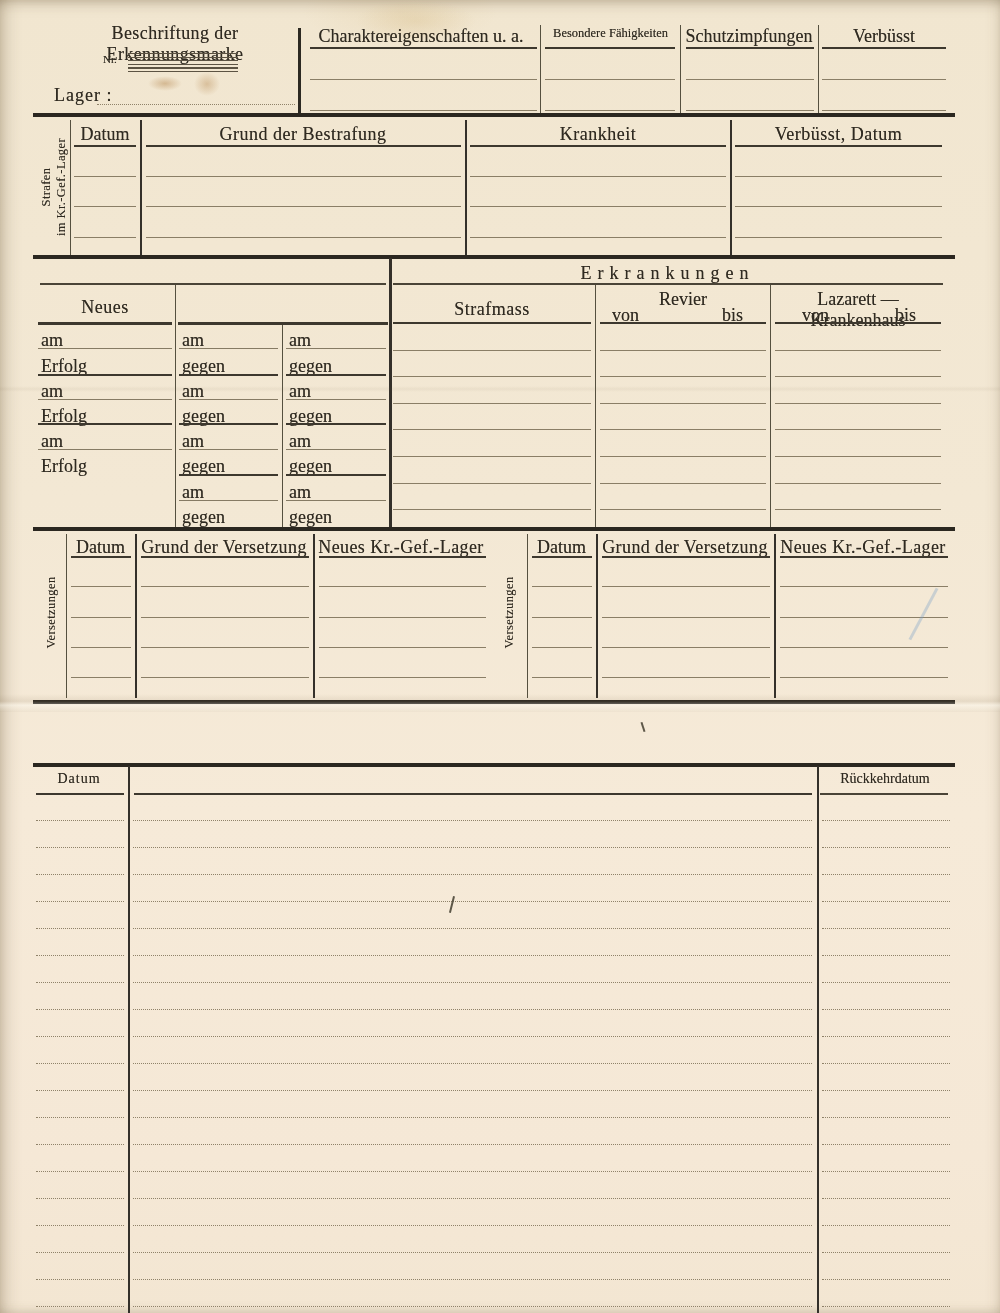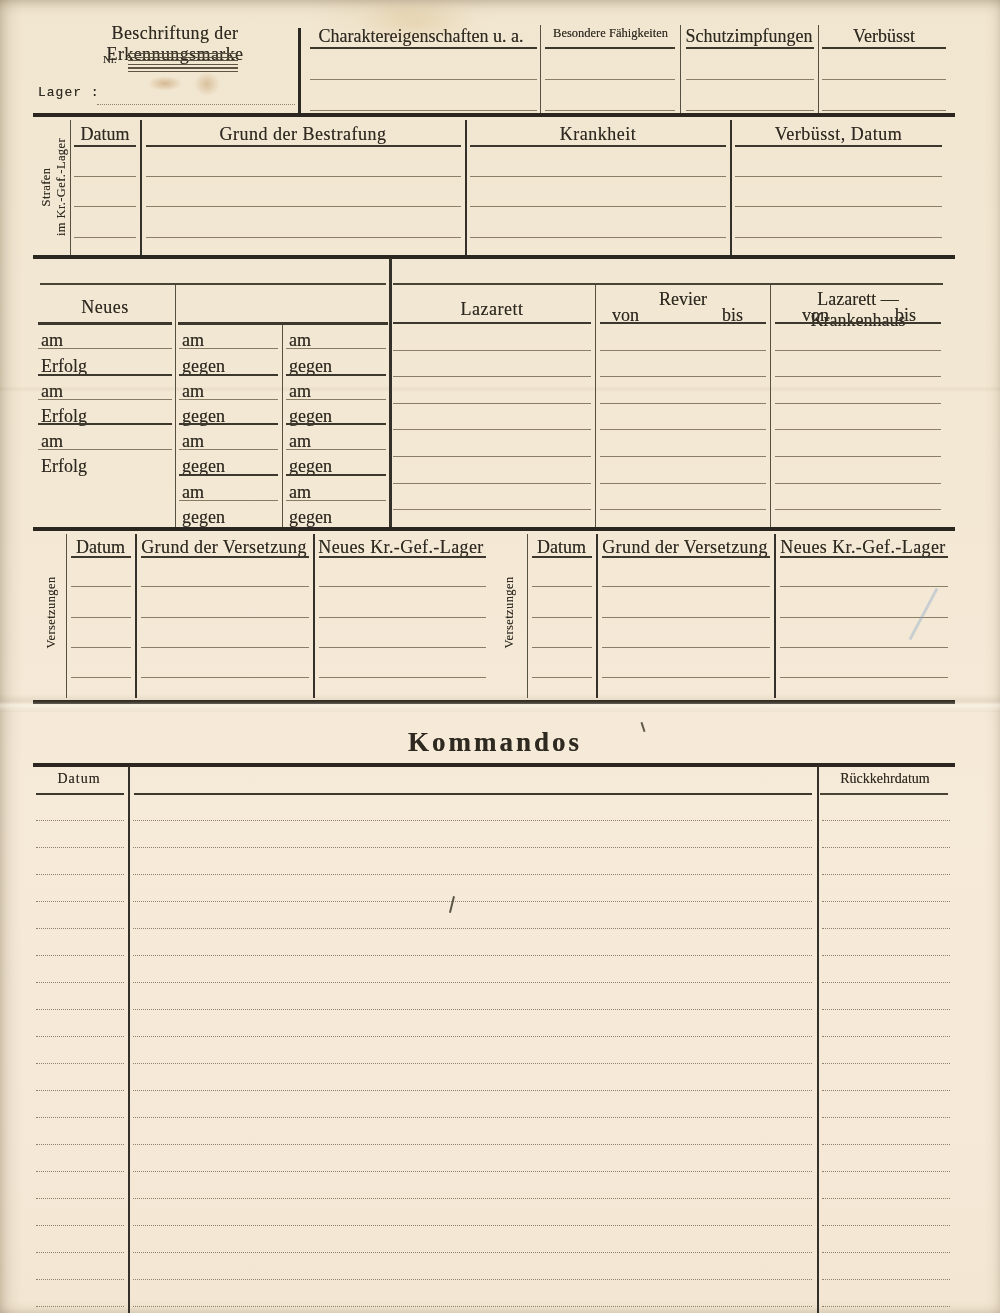--- a/index.html
+++ b/index.html
@@ -41,21 +41,21 @@
   .mark{position:absolute;background:#5d5748;pointer-events:none;}
 </style>
 </head>
 <body>
 
 <div id="page">
 
   <div class="txt h13 c" style="left:55px;top:23px;width:240px;letter-spacing:.4px;">Beschriftung der Erkennungsmarke</div>
   <div class="txt" style="left:103px;top:53px;font-size:11px;">Nr.</div>
   <div class="staff"></div>
-  <div class="txt" style="left:38px;top:85px;font-size:13px;letter-spacing:1px;font-family:Liberation Mono, monospace;">Lager :</div>
+  <div class="txt" style="left:54px;top:85px;font-size:18px;letter-spacing:1px;">Lager :</div>
   <div class="dotted-fill" style="left:97px;top:86px;width:198px;height:18px;"></div>
 
   <div class="vl vthick" style="left:298px;top:28px;height:86px;"></div>
   <div class="vl vthin" style="left:540px;top:25px;height:89px;"></div>
   <div class="vl vthin" style="left:680px;top:25px;height:89px;"></div>
   <div class="vl vthin" style="left:818px;top:25px;height:89px;"></div>
 
   <div class="txt h13 c" style="left:305px;top:26px;width:232px;">Charaktereigenschaften u. a.</div>
   <div class="txt h13 c" style="left:543px;top:26px;width:135px;font-size:12.5px;">Besondere Fähigkeiten</div>
   <div class="txt h13 c" style="left:683px;top:26px;width:132px;">Schutzimpfungen</div>
@@ -174,25 +174,26 @@
   <div class="txt h13" style="left:289px;top:406px;">gegen</div>
   <div class="hl" style="left:286px;top:423px;width:100px;"></div>
   <div class="txt h13" style="left:289px;top:431px;">am</div>
   <div class="hl thin" style="left:286px;top:449px;width:100px;"></div>
   <div class="txt h13" style="left:289px;top:456px;">gegen</div>
   <div class="hl" style="left:286px;top:474px;width:100px;"></div>
   <div class="txt h13" style="left:289px;top:482px;">am</div>
   <div class="hl thin" style="left:286px;top:500px;width:100px;"></div>
   <div class="txt h13" style="left:289px;top:507px;">gegen</div>
 
+  <div class="txt h13 c" style="left:395px;top:263px;width:545px;letter-spacing:6px;">Erkrankungen</div>
   <div class="hl med" style="left:393px;top:283px;width:550px;"></div>
   <div class="vl vthin" style="left:595px;top:285px;height:243px;"></div>
   <div class="vl vthin" style="left:770px;top:285px;height:243px;"></div>
 
-  <div class="txt h13 c" style="left:392px;top:299px;width:200px;letter-spacing:.5px;">Lazarett</div>
+  <div class="txt h13 c" style="left:392px;top:299px;width:200px;letter-spacing:.5px;">Strafmass</div>
   <div class="txt h13 c" style="left:598px;top:289px;width:170px;">Revier</div>
   <div class="txt h13" style="left:612px;top:305px;">von</div>
   <div class="txt h13" style="left:722px;top:305px;">bis</div>
   <div class="txt h13 c" style="left:773px;top:289px;width:170px;">Lazarett — Krankenhaus</div>
   <div class="txt h13" style="left:802px;top:305px;">von</div>
   <div class="txt h13" style="left:895px;top:305px;">bis</div>
 
   <div class="hl" style="left:393px;top:322px;width:198px;"></div>
   <div class="hl" style="left:600px;top:322px;width:166px;"></div>
   <div class="hl" style="left:775px;top:322px;width:166px;"></div>
@@ -283,21 +284,20 @@
       <div class="rl"></div>
       <div class="rl"></div>
       <div class="rl"></div>
     </div>
 
   <div class="hl heavy" style="left:33px;top:700px;width:922px;"></div>
 
   <div class="fold" style="top:694px;height:18px;background:linear-gradient(180deg,rgba(120,100,70,0) 0%,rgba(120,100,70,.12) 40%,rgba(255,255,248,.35) 62%,rgba(120,100,70,.05) 100%);"></div>
   <div class="fold" style="top:386px;height:6px;background:linear-gradient(180deg,rgba(120,100,70,0),rgba(120,100,70,.07),rgba(120,100,70,0));"></div>
 
-  <div class="txt c" style="left:345px;top:727px;width:300px;font-size:27px;font-weight:bold;letter-spacing:3px;">Kommandos</div>
   <div class="hl heavy" style="left:33px;top:763px;width:922px;"></div>
 
   <div class="txt h14 c" style="left:35px;top:771px;width:88px;letter-spacing:1px;">Datum</div>
   <div class="txt h14 c" style="left:820px;top:771px;width:130px;">Rückkehrdatum</div>
 
   <div class="hl" style="left:36px;top:793px;width:88px;"></div>
   <div class="hl" style="left:134px;top:793px;width:678px;"></div>
   <div class="hl med" style="left:820px;top:793px;width:128px;"></div>
 
   <div class="vl" style="left:128px;top:766px;height:547px;"></div>

